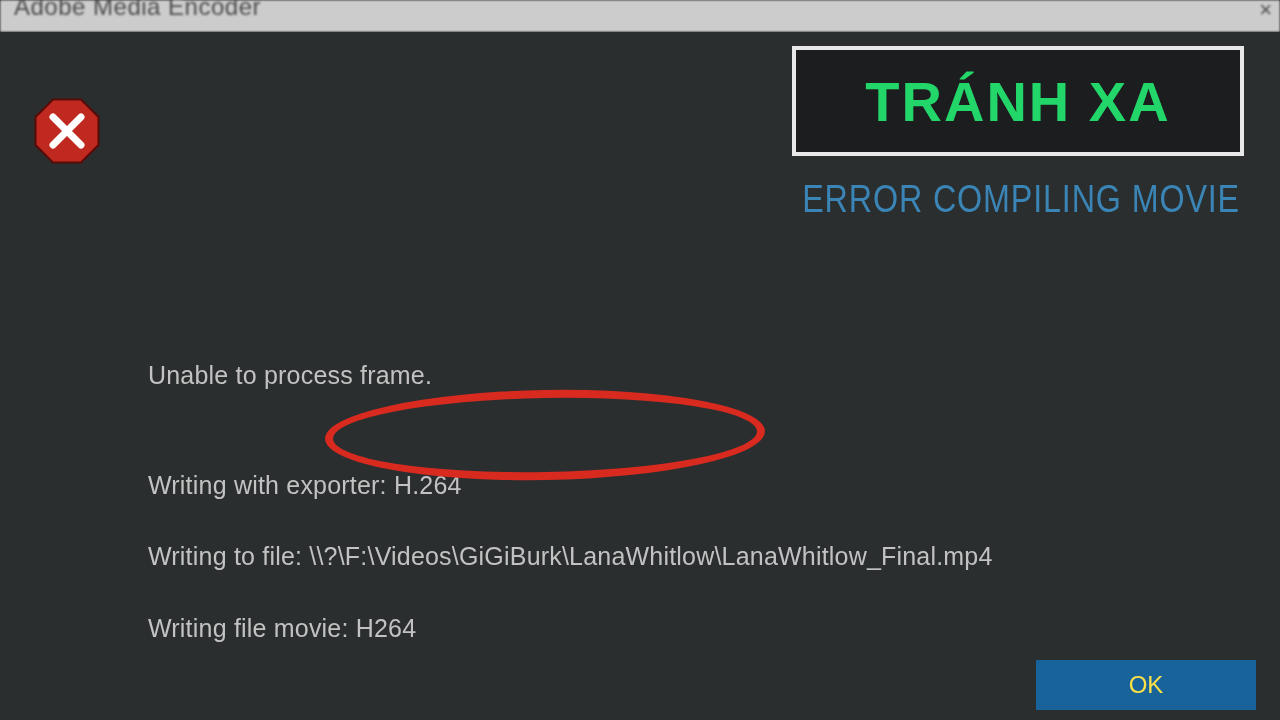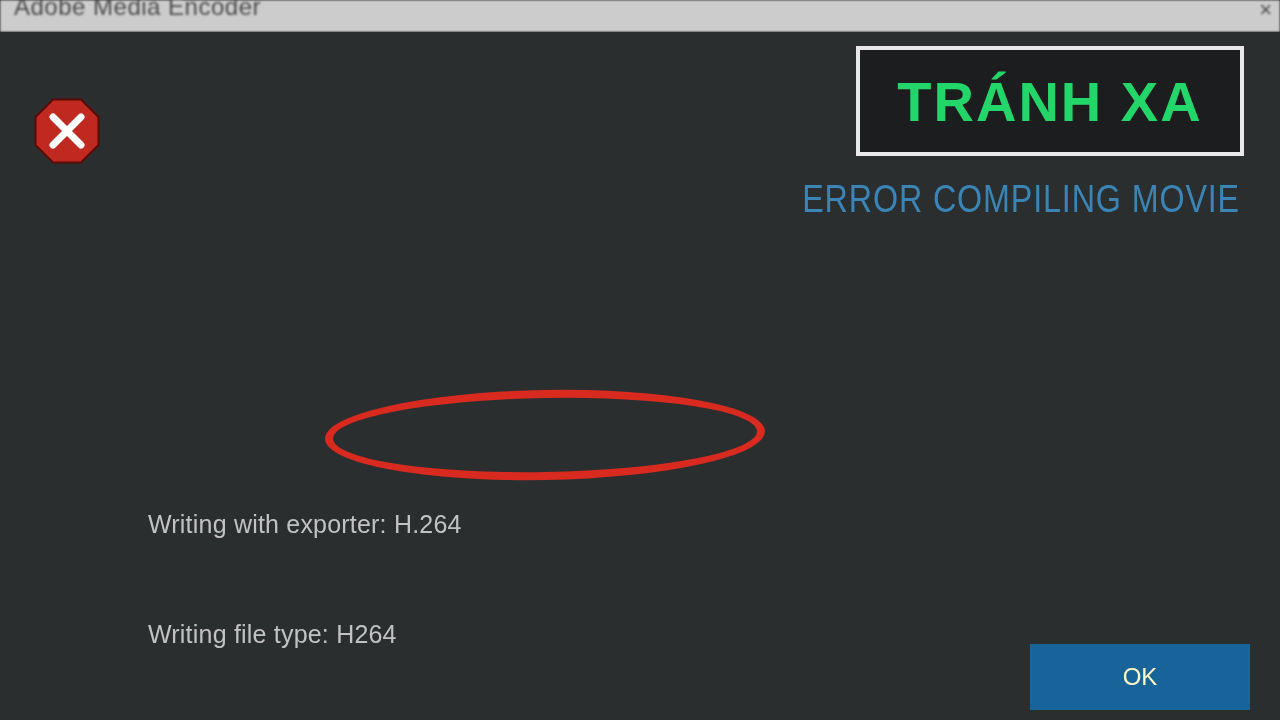--- a/index.html
+++ b/index.html
@@ -37,49 +37,49 @@
     position:absolute; left:32px; top:64px; width:70px; height:70px;
   }
   .error-icon svg { width:100%; height:100%; display:block; }
 
   .msg {
     position:absolute; left:148px; top:62px; right:40px;
     color:#c2c2c2; font-size:25px; line-height:1.5;
     letter-spacing:0.2px;
     white-space:pre-line;
   }
-  .msg .tight { line-height:1.35; display:block;margin-top:39px; }
+  .msg .tight { line-height:1.35; display:block; }
 
   
   .ellipse {
     position:absolute;
     left:325px; top:358px;
     width:440px; height:90px;
     border:8px solid #d82a1f;
     border-radius:50%;
     transform: rotate(-1deg);
     pointer-events:none;
   }
 
   
   .ok-btn {
-    position:absolute; right:30px; bottom:30px;
-    width:220px; height:66px;
+    position:absolute; right:24px; bottom:30px;
+    width:220px; height:50px;
     background:#18649a;
-    color:#fef9c3;
+    color:#fde047;
     font-size:24px;
     display:flex; align-items:center; justify-content:center;
     border:none; cursor:pointer;
     transform: translateY(20px); 
   }
 
   
   .overlay-box {
     position:absolute; right:36px; top:46px;
-    width:388px; height:110px;
+    width:452px; height:110px;
     background:#1c1d1e;
     border:4px solid #e8e8e8;
     display:flex; align-items:center; justify-content:center;
   }
   .overlay-box span {
     font-family: "Arial Black", "Segoe UI", sans-serif;
     font-weight:900;
     font-size:56px;
     letter-spacing:2px;
     color:#23d66a;
@@ -115,23 +115,24 @@
     <div class="error-icon">
       <svg viewBox="0 0 100 100">
         <polygon points="30,5 70,5 95,30 95,70 70,95 30,95 5,70 5,30" fill="#c0291f" stroke="#580b07" stroke-width="3"></polygon>
         <path d="M30 30 L70 70 M70 30 L30 70" stroke="#ffffff" stroke-width="10" stroke-linecap="round"></path>
       </svg>
     </div>
 
     <div class="msg">
       <br><br>
       <br><br>
-      <br><br>
+      <span>Unable to process frame.</span><br><br>
       <span class="tight">Writing with exporter: H.264</span>
-      <span class="tight">Writing file type: H264</span>
+      <span class="tight">Writing to file: \\?\F:\Videos\GiGiBurk\LanaWhitlow\LanaWhitlow_Final.mp4</span>
+      <span class="tight">Writing file movie: H264</span>
       
       
       
       
       
     </div>
 
     <div class="ellipse"></div>
 
     <button class="ok-btn">OK</button>

